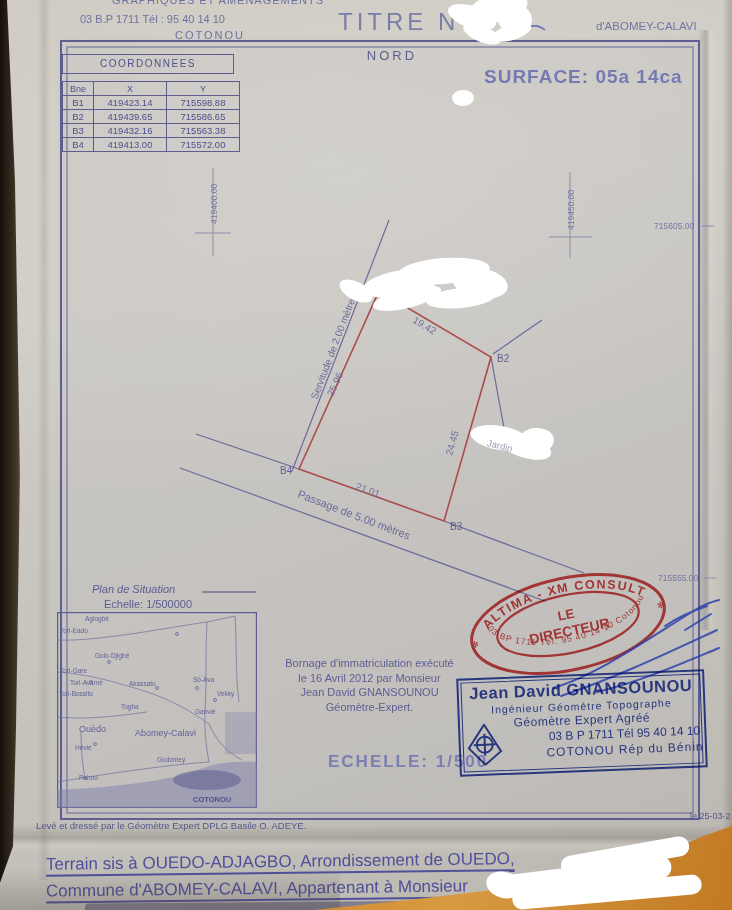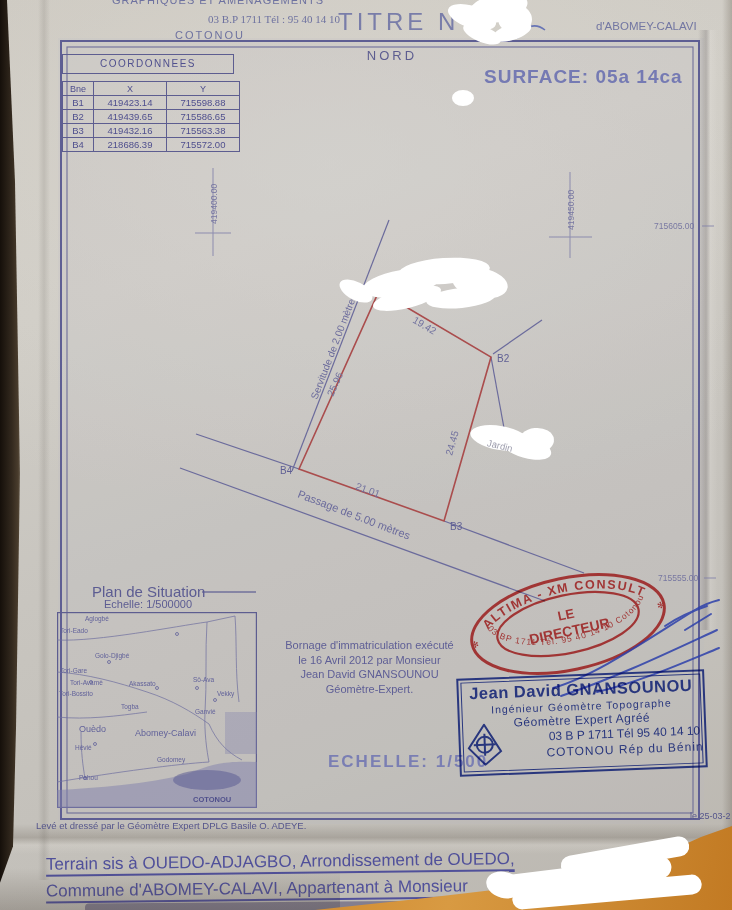--- a/index.html
+++ b/index.html
@@ -27,42 +27,42 @@
     background:linear-gradient(90deg,#150f0a 0%,#33291e 45%,#4a3d2d 70%,rgba(74,61,45,0) 100%);
     clip-path:polygon(0 0,7px 0,15px 20%,20px 52%,16px 80%,13px 93%,0 97%);}
   .wood{left:0;top:0;width:732px;height:910px;z-index:4;
     background:linear-gradient(100deg,#a9671f,#cc8228 40%,#d89a42 68%,#c27a23);
     clip-path:polygon(315px 910px,732px 910px,732px 826px,701px 837px,643px 863px,526px 886px,408px 900px);}
   .band-dark{left:85px;top:901px;width:606px;height:9px;z-index:3;background:#47426a;opacity:.5;
     border-radius:4px;transform:rotate(-.5deg);}
   
   .hdr{color:#6e72a0;z-index:3;}
   .hdr-org1{left:88px;top:-6px;width:260px;text-align:center;font-size:11px;letter-spacing:1px;}
-  .hdr-org2{left:80px;top:13px;width:260px;text-align:right;font-size:11px;font-family:Liberation Serif, serif;}
+  .hdr-org2{left:80px;top:13px;width:260px;text-align:left;font-size:11px;}
   .hdr-org3{left:80px;top:29px;width:260px;text-align:center;font-size:11px;letter-spacing:2px;}
   .hdr-title{left:338px;top:8px;font-size:24px;letter-spacing:4px;color:#797da9;}
   .hdr-region{left:596px;top:20px;font-size:11.5px;color:#7276a2;}
   
   .coords-wrap{left:62px;top:54px;z-index:3;color:#50508e;}
   .coords-title{width:170px;height:18px;border:1.2px solid #5d5d90;font-size:10px;
     letter-spacing:1.5px;text-align:center;line-height:18px;}
   .coords-wrap table{border-collapse:collapse;margin-top:7px;}
   .coords-wrap th,.coords-wrap td{border:1px solid #5d5d90;font-size:9.5px;font-weight:normal;
     height:13px;padding:0 3px;text-align:center;color:#4f4f8e;margin-left:11px;}
   .coords-wrap th{font-size:9px;}
   .col-pt{width:24px;}.col-x{width:66px;}.col-y{width:66px;}
   
   .surface{left:468px;top:66px;font-size:19px;letter-spacing:1px;color:#666cb0;z-index:3;font-weight:600;opacity:.85;margin-left:16px;}
   
-  .sit-title{left:92px;top:583px;font-size:15px;color:#5c5c92;z-index:3;}
+  .sit-title{left:92px;top:583px;font-size:11px;color:#5c5c92;z-index:3;font-style:italic;}
   .sit-rule{left:202px;top:591px;width:54px;height:1.5px;background:#5c5c92;opacity:.6;z-index:3;}
   .sit-scale{left:104px;top:598px;font-size:11px;color:#5c5c92;z-index:3;}
   .sit-map{left:57px;top:612px;width:200px;height:196px;z-index:3;}
   
-  .bornage{left:262px;top:638px;width:215px;text-align:center;font-size:11px;line-height:14.5px;color:#5e5e96;z-index:3;}
+  .bornage{left:262px;top:656px;width:215px;text-align:center;font-size:11px;line-height:14.5px;color:#5e5e96;z-index:3;}
   .scale-main{left:328px;top:752px;font-size:17px;letter-spacing:2px;font-weight:600;color:#696fb2;z-index:3;opacity:.8;}
   
   .surveyor{left:36px;top:820px;font-size:9.5px;color:#55558c;z-index:3;}
   .f-date{left:690px;top:811px;width:60px;font-size:9px;color:#55558c;z-index:3;white-space:nowrap;}
   .terrain{z-index:3;color:#50509a;font-size:17px;white-space:nowrap;
     text-decoration:underline;text-underline-offset:5px;text-decoration-thickness:1.5px;}
   .terrain1{left:46px;top:852px;transform:rotate(-.7deg);}
   .terrain2{left:46px;top:879px;transform:rotate(-.7deg);}
   
   .red-stamp{left:462px;top:566px;width:212px;height:116px;transform:rotate(-12deg);z-index:3;
@@ -124,21 +124,21 @@
         <td>419439.65</td>
         <td>715586.65</td>
       </tr>
       <tr>
         <td>B3</td>
         <td>419432.16</td>
         <td>715563.38</td>
       </tr>
       <tr>
         <td>B4</td>
-        <td>218686.39</td>
+        <td>419413.00</td>
         <td>715572.00</td>
       </tr>
     </tbody>
       </table>
   </div>
 
   <div class="abs surface">SURFACE: 05a 14ca</div>
 
   <svg class="abs ni" style="left:0;top:0;z-index:2;" width="732" height="910" viewBox="0 0 732 910">
     <g stroke="#5e5e93" fill="none">

